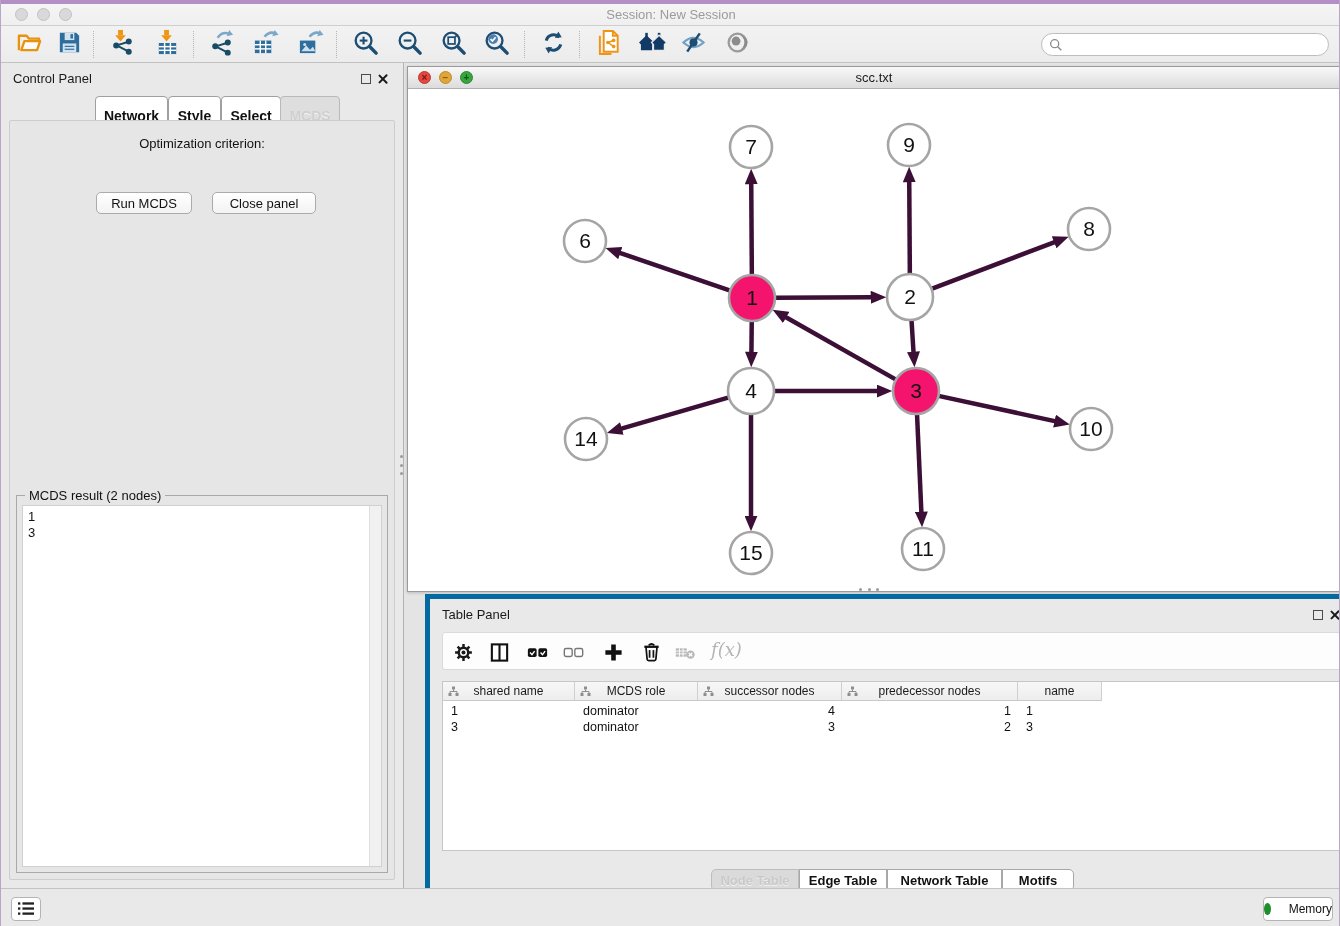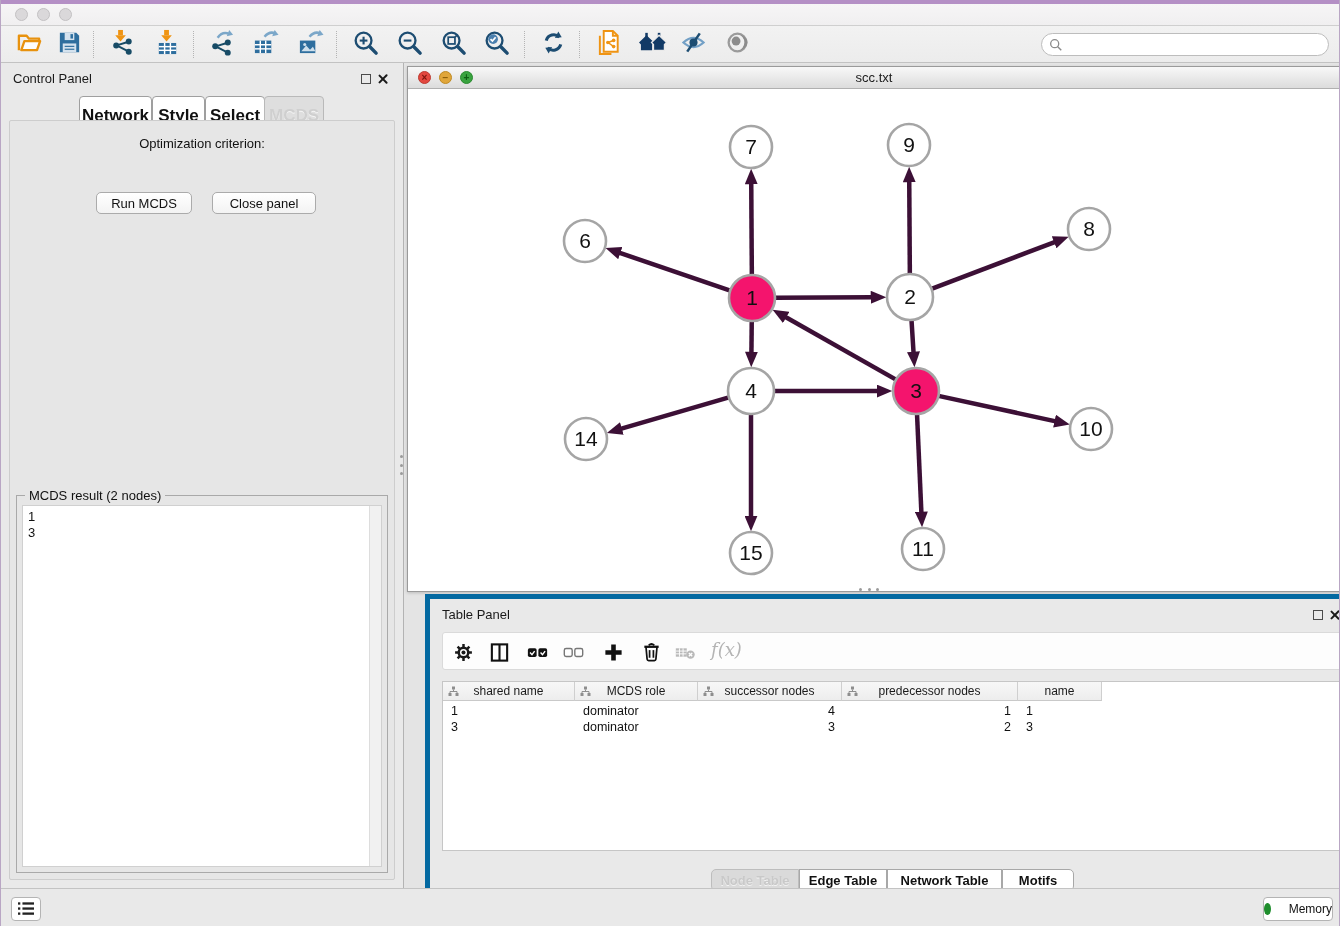--- a/index.html
+++ b/index.html
@@ -33,22 +33,22 @@
   .control-panel { position:absolute; left:0; top:63px; width:403px; height:825px;
     background:#e9e9e9; border-right:1px solid #b3b3b3;padding-left:41px; }
   .panel-title { position:absolute; left:12px; top:8px; font-size:13px; color:#1a1a1a; }
   .float-ic { position:absolute; width:10px; height:10px; border:1.5px solid #4a4a4a; }
   .close-ic { position:absolute; width:12px; height:12px; }
   .close-ic:before, .close-ic:after { content:""; position:absolute; left:5px; top:0; width:2.4px; height:12px; background:#1a1a1a; border-radius:1px; }
   .close-ic:before { transform:rotate(45deg); } .close-ic:after { transform:rotate(-45deg); }
 
   .cp-tabs { position:absolute; left:0; top:33px; width:100%; height:22px; }
   .tab { position:absolute; top:0; height:40px; background:#fff; border:1px solid #9f9f9f;
-    border-radius:4px 4px 0 0; font-size:17px; font-weight:700; color:#111;
-    display:flex; align-items:center; justify-content:center; }
+    border-radius:4px 4px 0 0; font-size:14px; font-weight:700; color:#111;
+    display:flex; align-items:center; justify-content:center;margin-left:16px; }
   .tab.selected { background:#dedede; border-color:#b9b9b9; color:#cfcfcf; text-shadow:0 1px 0 #f5f5f5; }
 
   .cp-inner { position:absolute; left:8px; top:57px; width:386px; height:760px;
     background:#e6e6e6; border:1px solid #cdcdcd; border-radius:2px; }
   .opt-label { position:absolute; left:0; width:100%; top:15px; text-align:center; font-size:13px; color:#111; }
   .combo { position:absolute; left:36px; top:38px; width:309px; height:22px; background:#fff;
     border:1px solid #a9a9a9; border-radius:4px; font-size:13px; color:#111;
     display:flex; align-items:center; padding-left:10px; }
   .combo .stepper { position:absolute; right:5px; top:2px; width:12px; height:16px; color:#555; }
   .combo .stepper svg { width:12px; height:16px; }
@@ -118,20 +118,21 @@
 </head>
 <body>
 
 <div class="app">
 
   <div class="titlebar">
     <div class="purple-strip"></div>
     <div class="traffic t1"></div>
     <div class="traffic t2"></div>
     <div class="traffic t3"></div>
+    <div class="wtitle">Session: New Session</div>
   </div>
 
   <div class="toolbar">
     <div class="tbtn" style="left:12px">
       <span><svg viewBox="0 0 28 28">
             <path d="M3 22 V7 h8 l2.5 3 H24 v2" fill="none" stroke="#e8920e" stroke-width="2.4" stroke-linejoin="round"></path>
             <path d="M5.5 22 l3.2-9.5 h16.3 L21.8 22 z" fill="#fdfdfd" stroke="#e8920e" stroke-width="2.4" stroke-linejoin="round"></path>
           </svg></span>
     </div>
     <div class="tbtn" style="left:52px">

